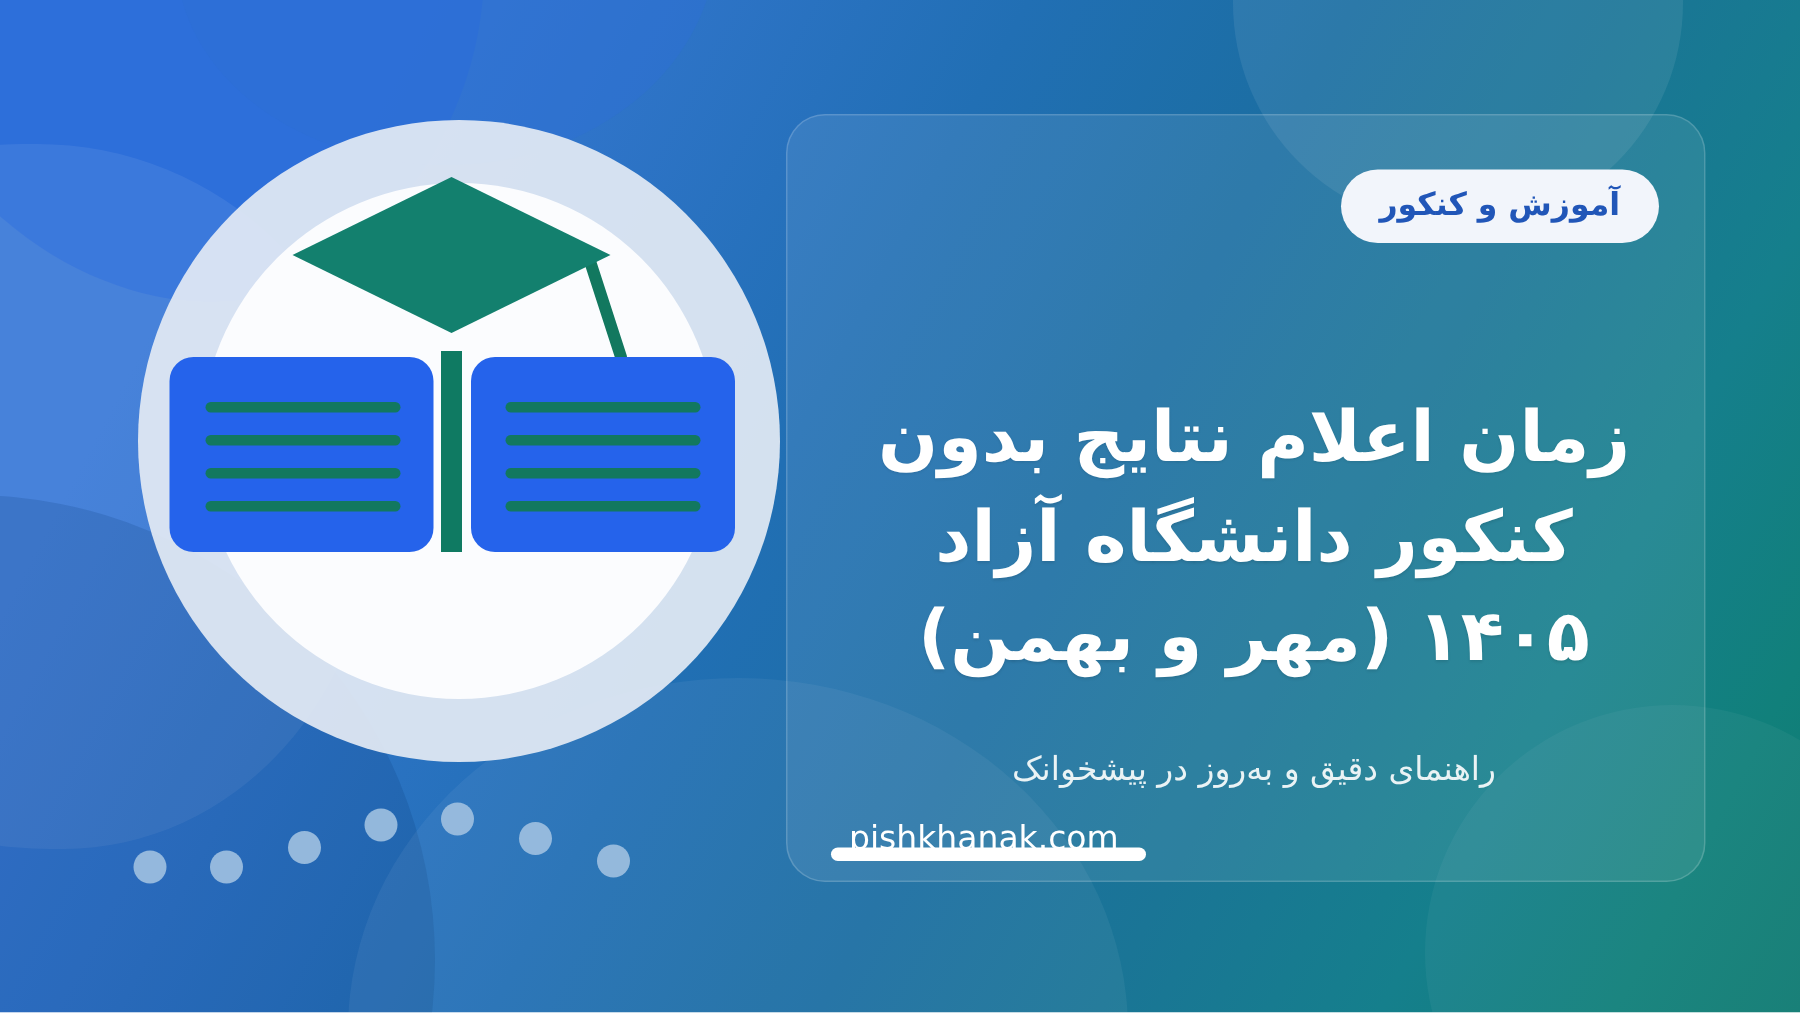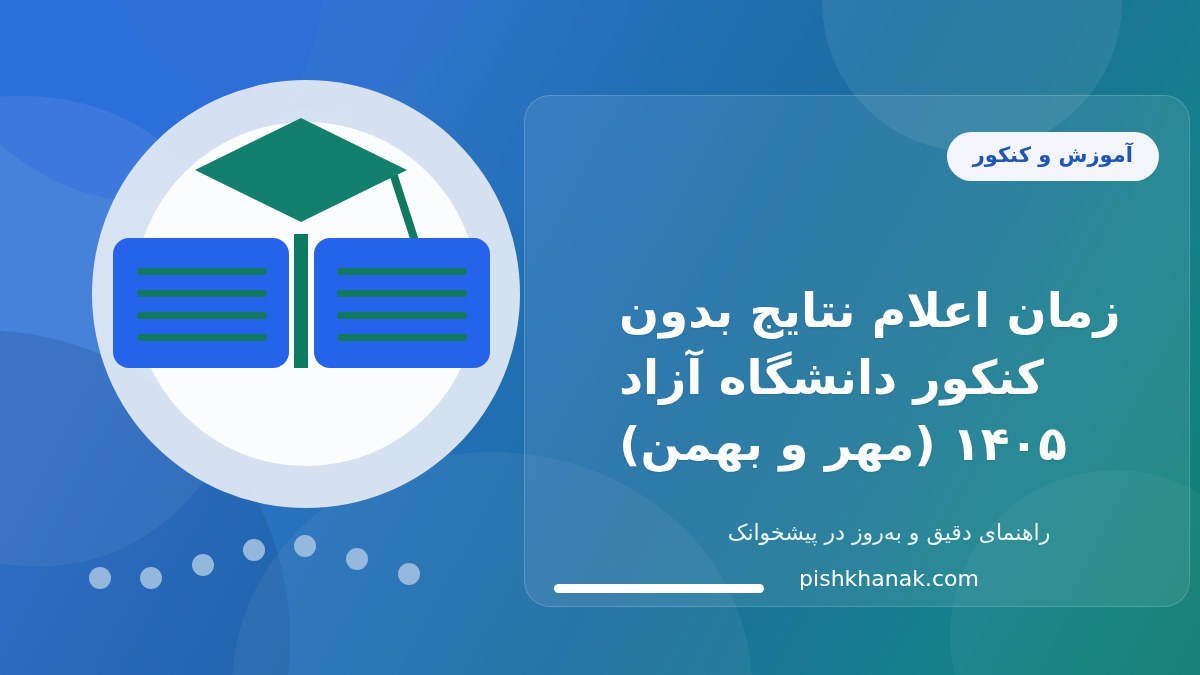--- a/index.html
+++ b/index.html
@@ -131,22 +131,22 @@
     height: 344px;
     border-radius: 50%;
     background: #fbfcfe;
   }
   .medallion svg { position: absolute; left: 0; top: 0; }
 
   
   .card {
     position: absolute;
     left: 524px;
-    top: 95px;
-    width: 666px;
+    top: 76px;
+    width: 613px;
     height: 512px;
     border-radius: 26px;
     background: rgba(255,255,255,.085);
     border: 1px solid rgba(255,255,255,.17);
     box-sizing: border-box;
   }
 
   .badge {
     position: absolute;
     right: 30px;
@@ -159,21 +159,21 @@
     padding: 13px 26px 15px;
     border-radius: 999px;
     white-space: nowrap;
   }
 
   .title {
     position: absolute;
     right: 30px;
     top: 182px;
     width: 540px;
-    text-align: left;
+    text-align: center;
     color: #ffffff;
     font-size: 47px;
     font-weight: 700;
     line-height: 1.42;
     letter-spacing: 0;
     text-shadow: 0 1px 2px rgba(0,0,0,.10);
   }
 
   .subtitle {
     position: absolute;
@@ -185,21 +185,21 @@
     font-size: 22px;
     font-weight: 400;
     line-height: 1.5;
   }
 
   .domain {
     position: absolute;
     right: 30px;
     top: 470px;
     width: 540px;
-    text-align: center;
+    text-align: left;
     color: #ffffff;
     font-size: 22px;
     font-weight: 400;
     direction: ltr;
   }
 
   .accent-bar {
     position: absolute;
     left: 29px;
     top: 488px;

